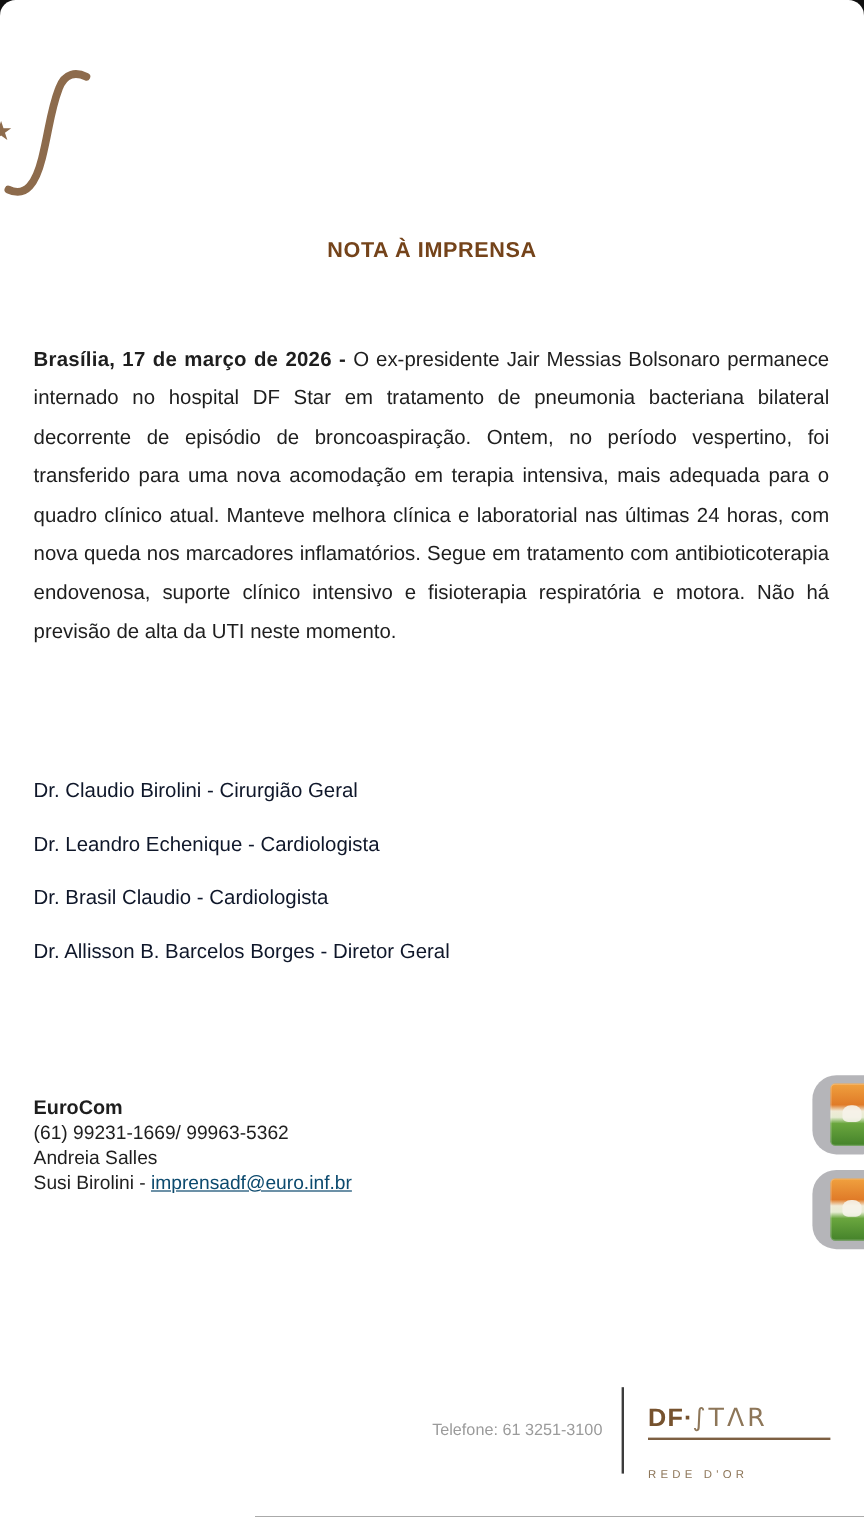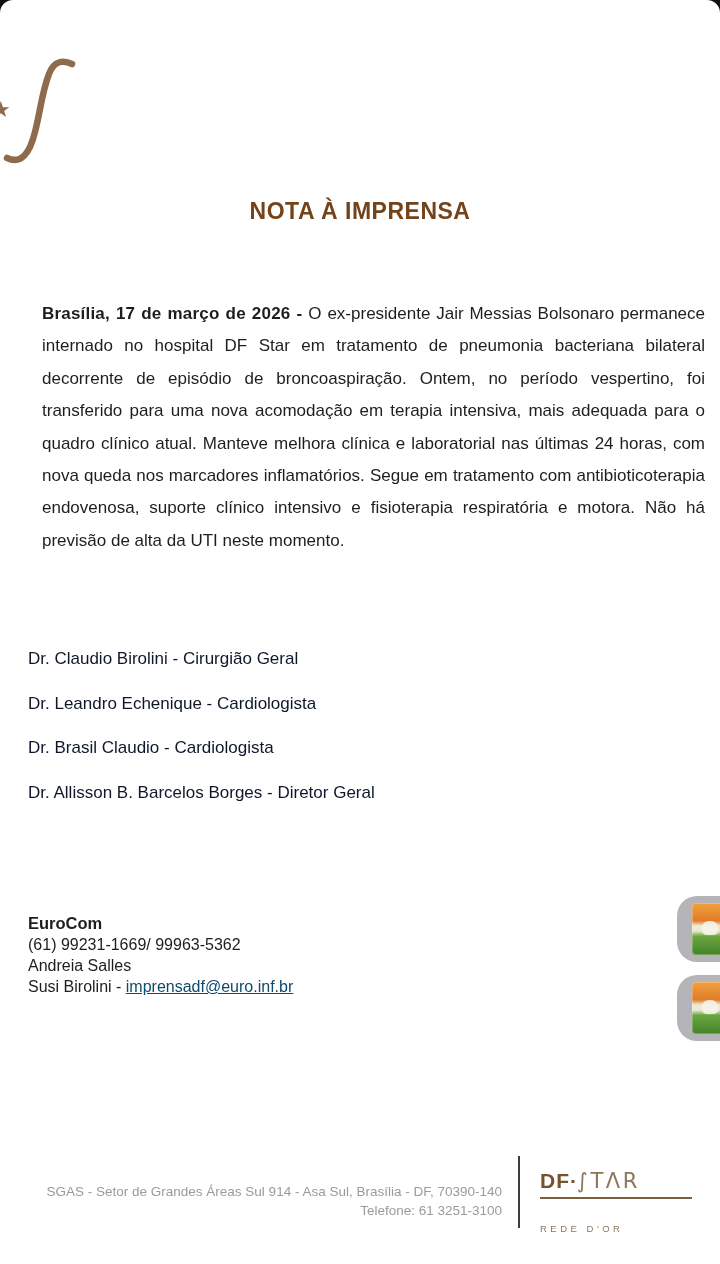--- a/index.html
+++ b/index.html
@@ -20,32 +20,32 @@
   .brand-mark{position:absolute;left:0;top:0;width:120px;height:190px;}
   .brand-star{
     position:absolute;left:-9px;top:99px;
     font-size:22px;color:#8d6b4c;line-height:1;
   }
   .brand-integral{position:absolute;left:0;top:50px;}
   
   .title{
     position:absolute;top:198px;left:0;width:100%;
     text-align:center;
-    font-size:23px;font-weight:bold;
+    font-size:18px;font-weight:bold;
     letter-spacing:0.5px;
     color:#74431a;
     margin:0;
   }
   
   .release-body{
     position:absolute;left:28px;top:284px;width:663px;
     font-size:17px;line-height:32.4px;
     text-align:justify;
     color:#1e1e1e;
-    margin:14px;
+    margin:0;
   }
   .release-body b{letter-spacing:0.2px;}
   
   .signatories{
     position:absolute;left:28px;top:637px;width:663px;
     font-size:17px;line-height:44.7px;
     color:#0f172a;
   }
   
   .contact{
@@ -137,21 +137,20 @@
   <div class="float-widget">
     <div class="float-box">
       <div class="float-thumb"></div>
     </div>
     <div class="float-box">
       <div class="float-thumb"></div>
     </div>
   </div>
 
   <div class="footer-address">
-    <div>SGAS - Setor de Grandes Áreas Sul 914 - Asa Sul, Brasília - DF, 70390-140</div>
     <div>Telefone: 61 3251-3100</div>
   </div>
 
   <div class="footer-divider"></div>
 
   <div class="footer-logo">
     <div class="logo-main"><span class="df">DF</span><span class="dot">·</span><span class="star">∫TΛR</span></div>
     <div class="logo-rule"></div>
     <div class="logo-sub">REDE D'OR</div>
   </div>

